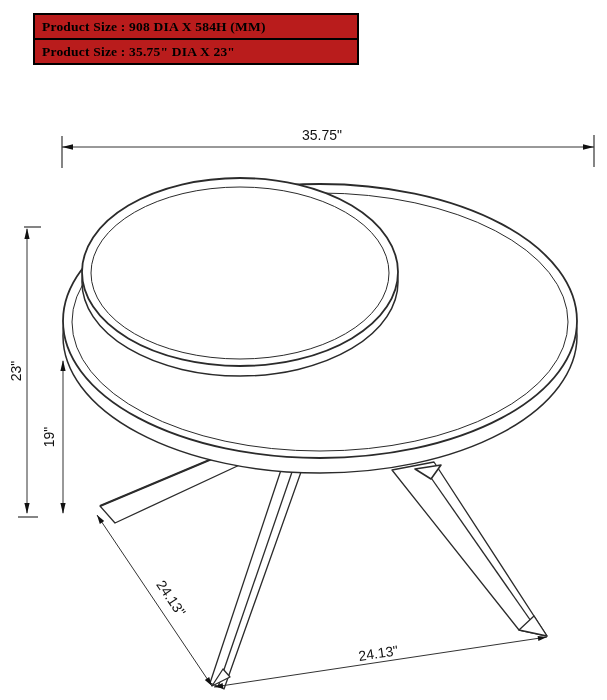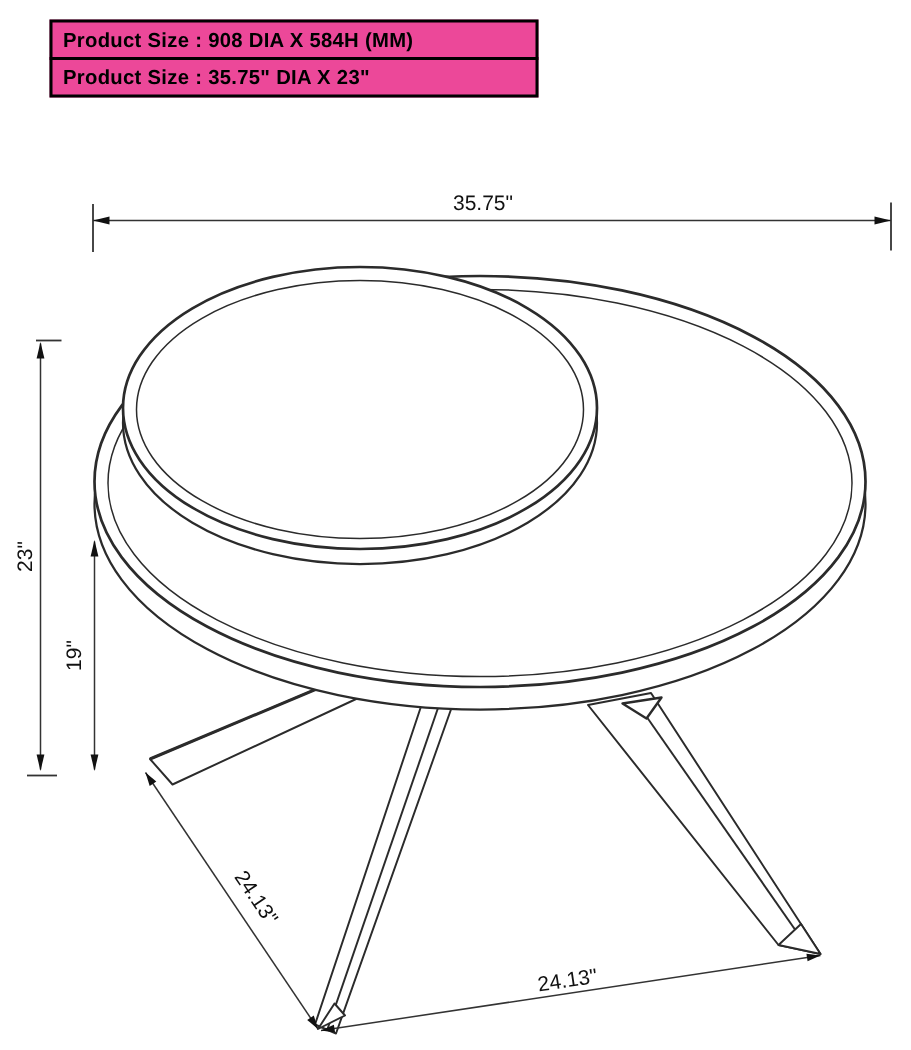--- a/index.html
+++ b/index.html
@@ -10,29 +10,30 @@
     font-family:"Liberation Sans", sans-serif;
     overflow:hidden;
   }
   .pbox{
     position:absolute;
     left:33px;
     width:326px;
     height:27px;
     box-sizing:border-box;
     border:2px solid #000;
-    background:#ec4899;
+    background:#b91c1c;
     display:flex;
     align-items:center;
     padding-left:7px;
     font-weight:700;
     font-size:13.5px;
     letter-spacing:0.2px;
     color:#000;
     white-space:nowrap;
+    font-family:Liberation Serif, serif;
   }
   .pbox--mm{top:13px;}
   .pbox--in{top:38px;}
   svg{position:absolute;left:0;top:0;}
   .dim-text{
     font-family:"Liberation Sans", sans-serif;
     font-size:14px;
     fill:#111111;
   }
 </style>

